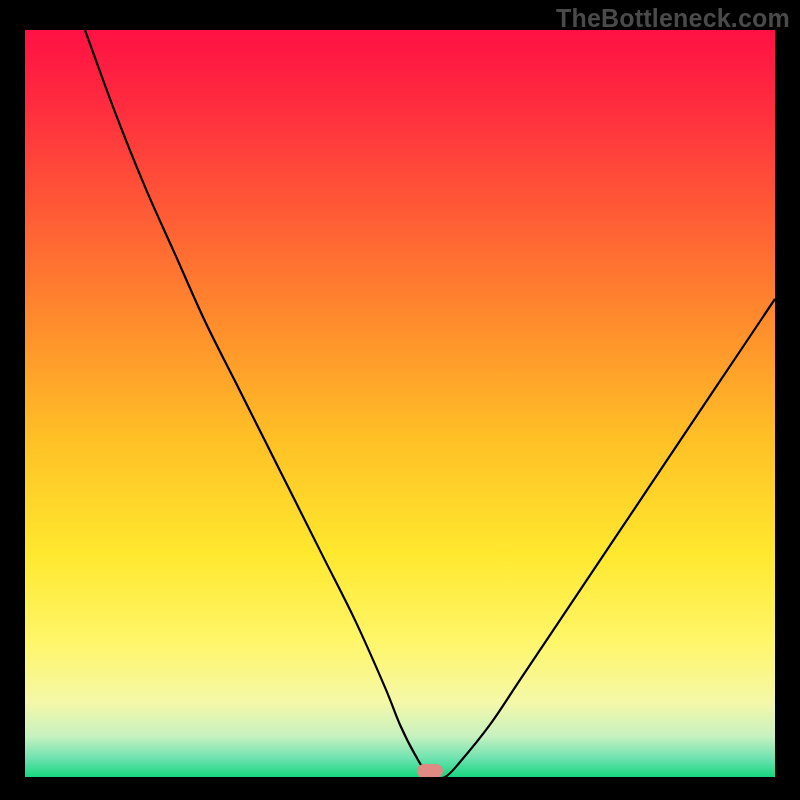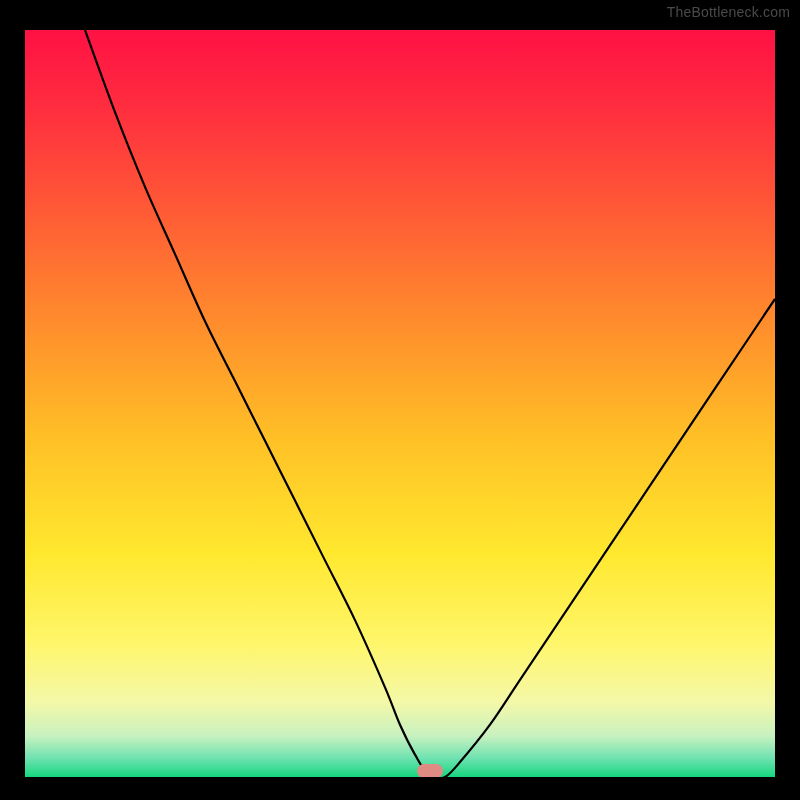--- a/index.html
+++ b/index.html
@@ -15,22 +15,22 @@
     position: relative;
     width: 800px;
     height: 800px;
     background: #000;
   }
   .watermark {
     position: absolute;
     top: 4px;
     right: 10px;
     color: #4a4a4a;
-    font-size: 14px;
-    font-weight: 400;
+    font-size: 25px;
+    font-weight: 700;
     letter-spacing: 0.2px;
     z-index: 5;
     font-family: Arial, sans-serif;
   }
   .plot {
     position: absolute;
     left: 25px;
     top: 30px;
     width: 750px;
     height: 747px;

